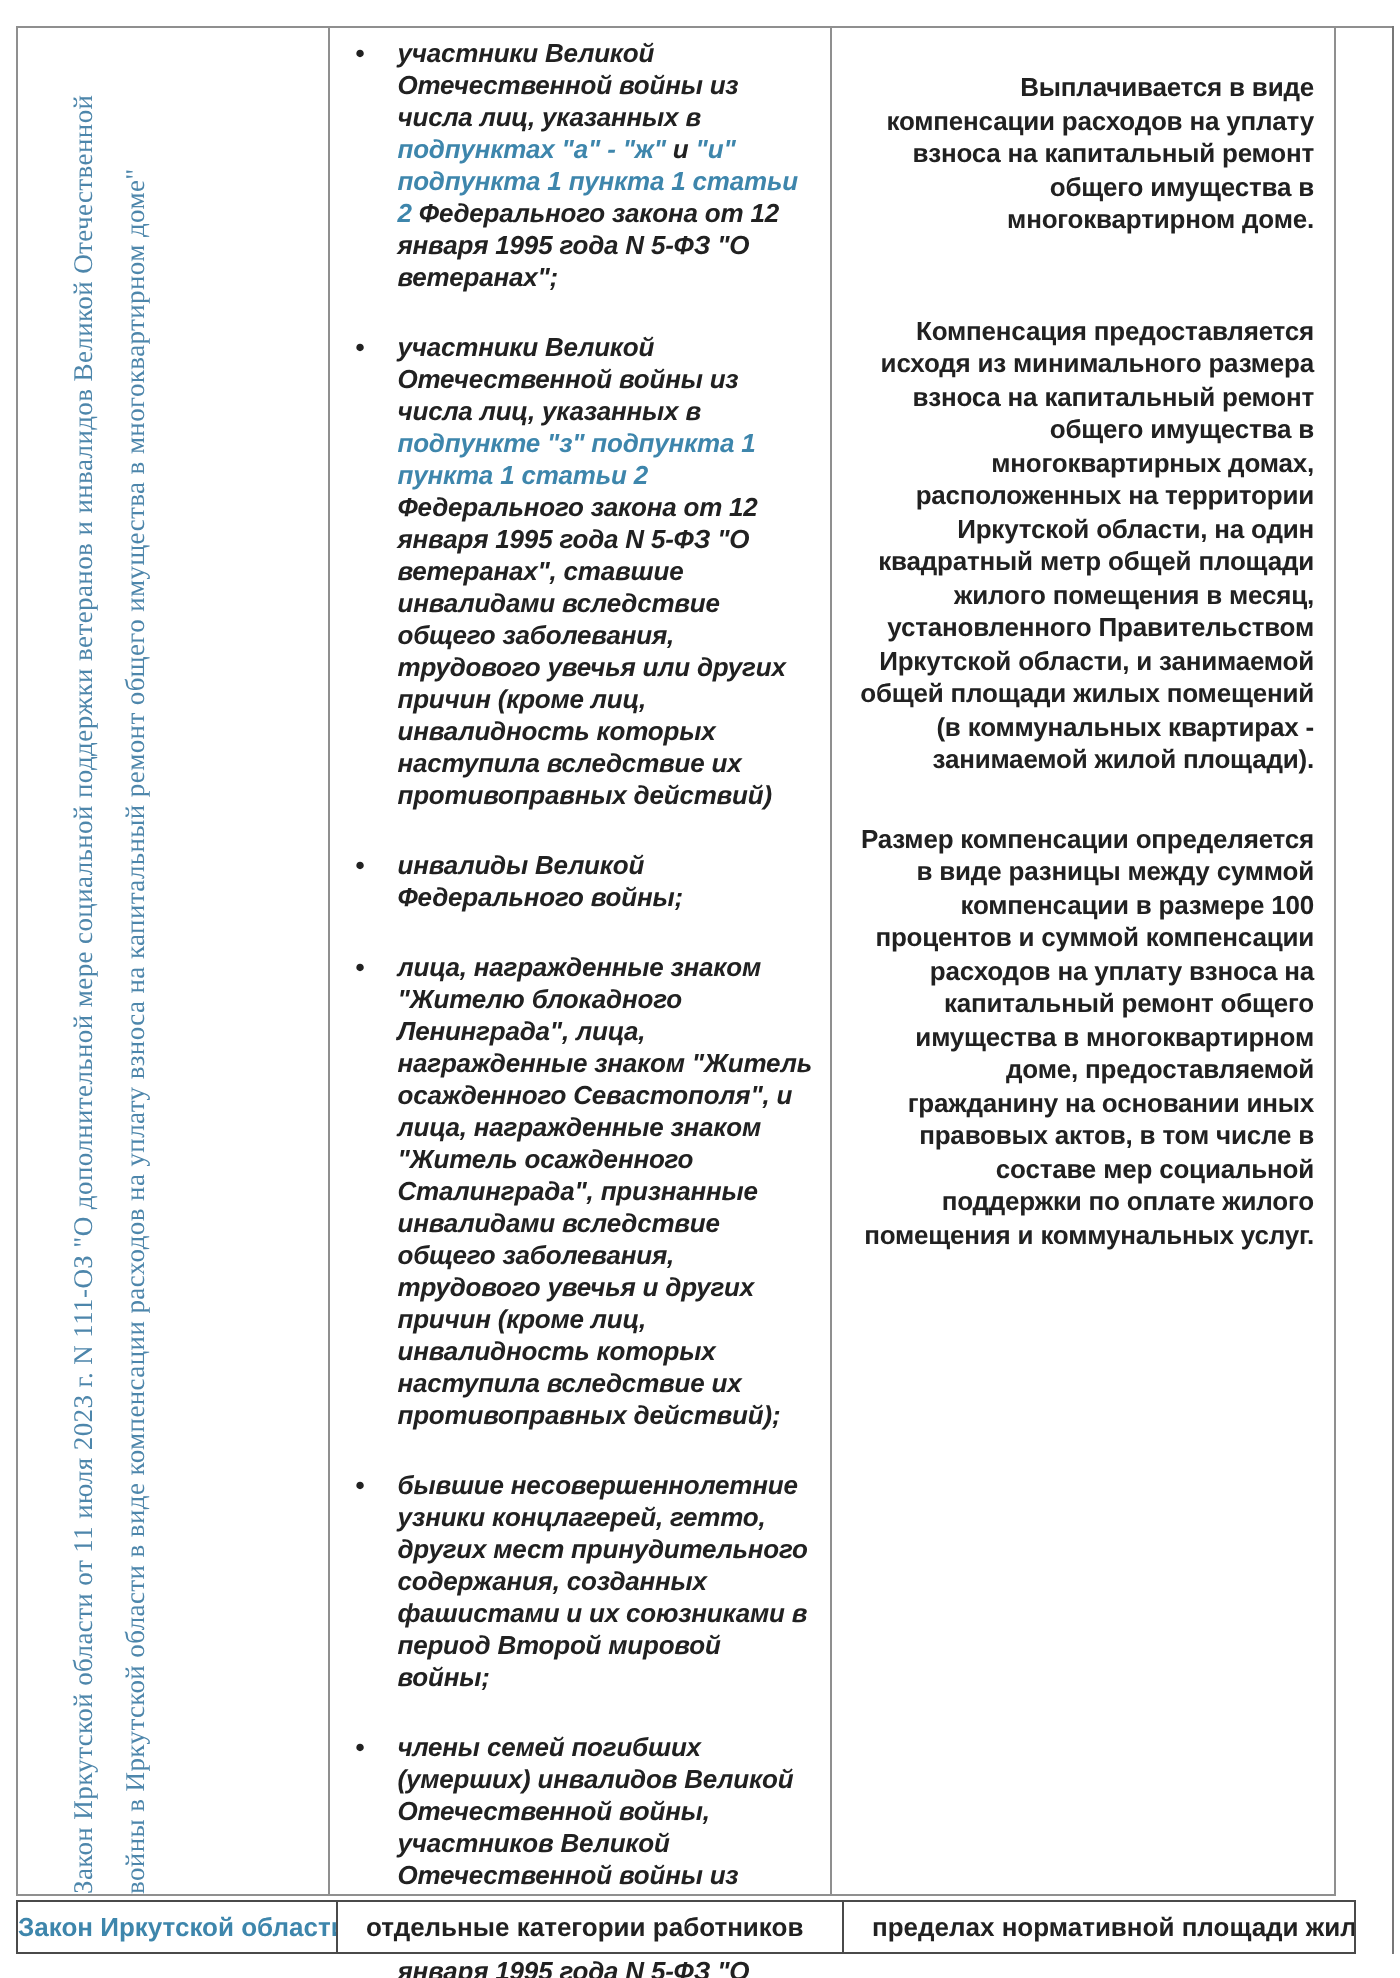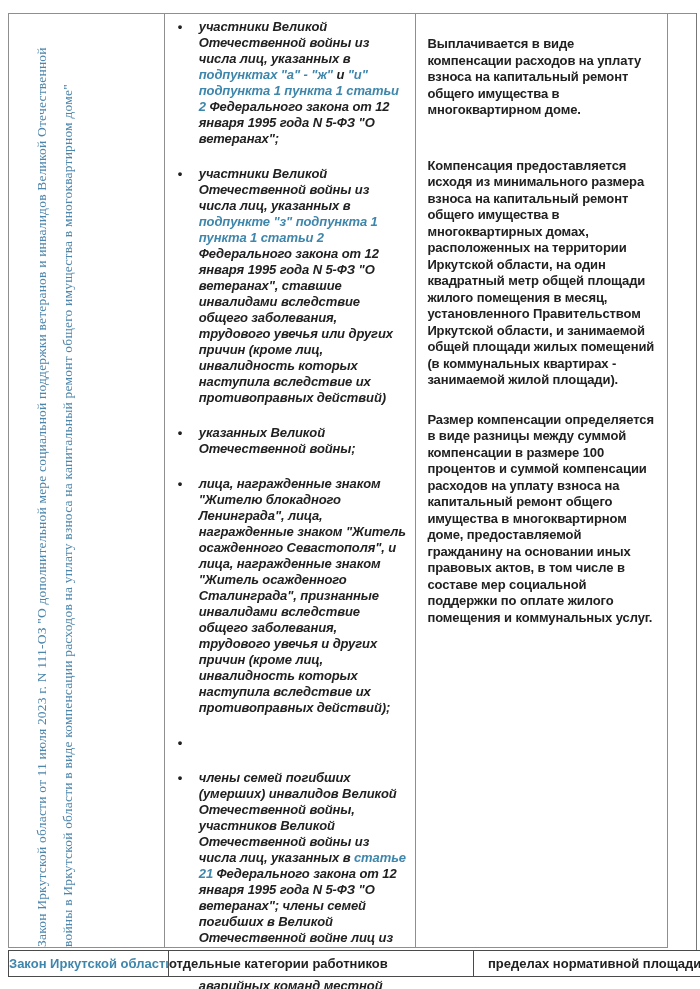--- a/index.html
+++ b/index.html
@@ -79,20 +79,21 @@
   .ref-link { color: #3e86ac; cursor: pointer; }
 
   
   .para {
     color: #212121;
     font-size: 13px;
     font-weight: 700;
     line-height: 16.5px;
     letter-spacing: -0.1px;
     margin-bottom: 23px;
+    text-align: right;
   }
   .para-gap-large { margin-bottom: 39px; }
 
   
   .footer-row {
     position: absolute;
     left: 8px; top: 950px;
     height: 27px;
     display: flex;
   }
@@ -102,21 +103,21 @@
     background: #ffffff;
     font-size: 13px;
     font-weight: 700;
     color: #212121;
     line-height: 25px;
     white-space: nowrap;
     overflow: hidden;
   }
   .footer-cell + .footer-cell { margin-left: -1px; }
   .fc-1 { width: 161px; color: #3e86ac; text-align: center; }
-  .fc-2 { width: 306px; }
+  .fc-2 { width: 254px; padding-left: 14px; }
   .fc-3 { width: 257px; padding-left: 14px; }
 </style>
 </head>
 <body>
 
 <div class="page">
 
   <div class="main-table">
 
     <div class="cell cell-left">
@@ -131,28 +132,29 @@
           <div class="bullet-item">
             <span class="bullet-dot">•</span>
             <div class="bullet-text"><span>участники Великой Отечественной войны из числа лиц, указанных в </span><span class="ref-link">подпунктах "а" - "ж"</span><span> и </span><span class="ref-link">"и" подпункта 1 пункта 1 статьи 2</span><span> Федерального закона от 12 января 1995 года N 5-ФЗ "О ветеранах";</span></div>
           </div>
           <div class="bullet-item">
             <span class="bullet-dot">•</span>
             <div class="bullet-text"><span>участники Великой Отечественной войны из числа лиц, указанных в </span><span class="ref-link">подпункте "з" подпункта 1 пункта 1 статьи 2</span><span> Федерального закона от 12 января 1995 года N 5-ФЗ "О ветеранах", ставшие инвалидами вследствие общего заболевания, трудового увечья или других причин (кроме лиц, инвалидность которых наступила вследствие их противоправных действий)</span></div>
           </div>
           <div class="bullet-item">
             <span class="bullet-dot">•</span>
-            <div class="bullet-text"><span>указанных Великой Отечественной войны;</span></div>
+            <div class="bullet-text"><span>инвалиды Великой Федерального войны;</span></div>
           </div>
           <div class="bullet-item">
             <span class="bullet-dot">•</span>
             <div class="bullet-text"><span>лица, награжденные знаком "Жителю блокадного Ленинграда", лица, награжденные знаком "Житель осажденного Севастополя", и лица, награжденные знаком "Житель осажденного Сталинграда", признанные инвалидами вследствие общего заболевания, трудового увечья и других причин (кроме лиц, инвалидность которых наступила вследствие их противоправных действий);</span></div>
           </div>
           <div class="bullet-item">
             <span class="bullet-dot">•</span>
+            <div class="bullet-text"><span>бывшие несовершеннолетние узники концлагерей, гетто, других мест принудительного содержания, созданных фашистами и их союзниками в период Второй мировой войны;</span></div>
           </div>
           <div class="bullet-item">
             <span class="bullet-dot">•</span>
             <div class="bullet-text"><span>члены семей погибших (умерших) инвалидов Великой Отечественной войны, участников Великой Отечественной войны из числа лиц, указанных в </span><span class="ref-link">статье 21</span><span> Федерального закона от 12 января 1995 года N 5-ФЗ "О ветеранах"; члены семей погибших в Великой Отечественной войне лиц из числа личного состава групп самозащиты объектовых и аварийных команд местной противовоздушной обороны, а также члены семей погибших работников госпиталей и больниц города Ленинграда.</span></div>
           </div>
         </div>
     </div>
 
     <div class="cell cell-right">
       <div id="para-list">

